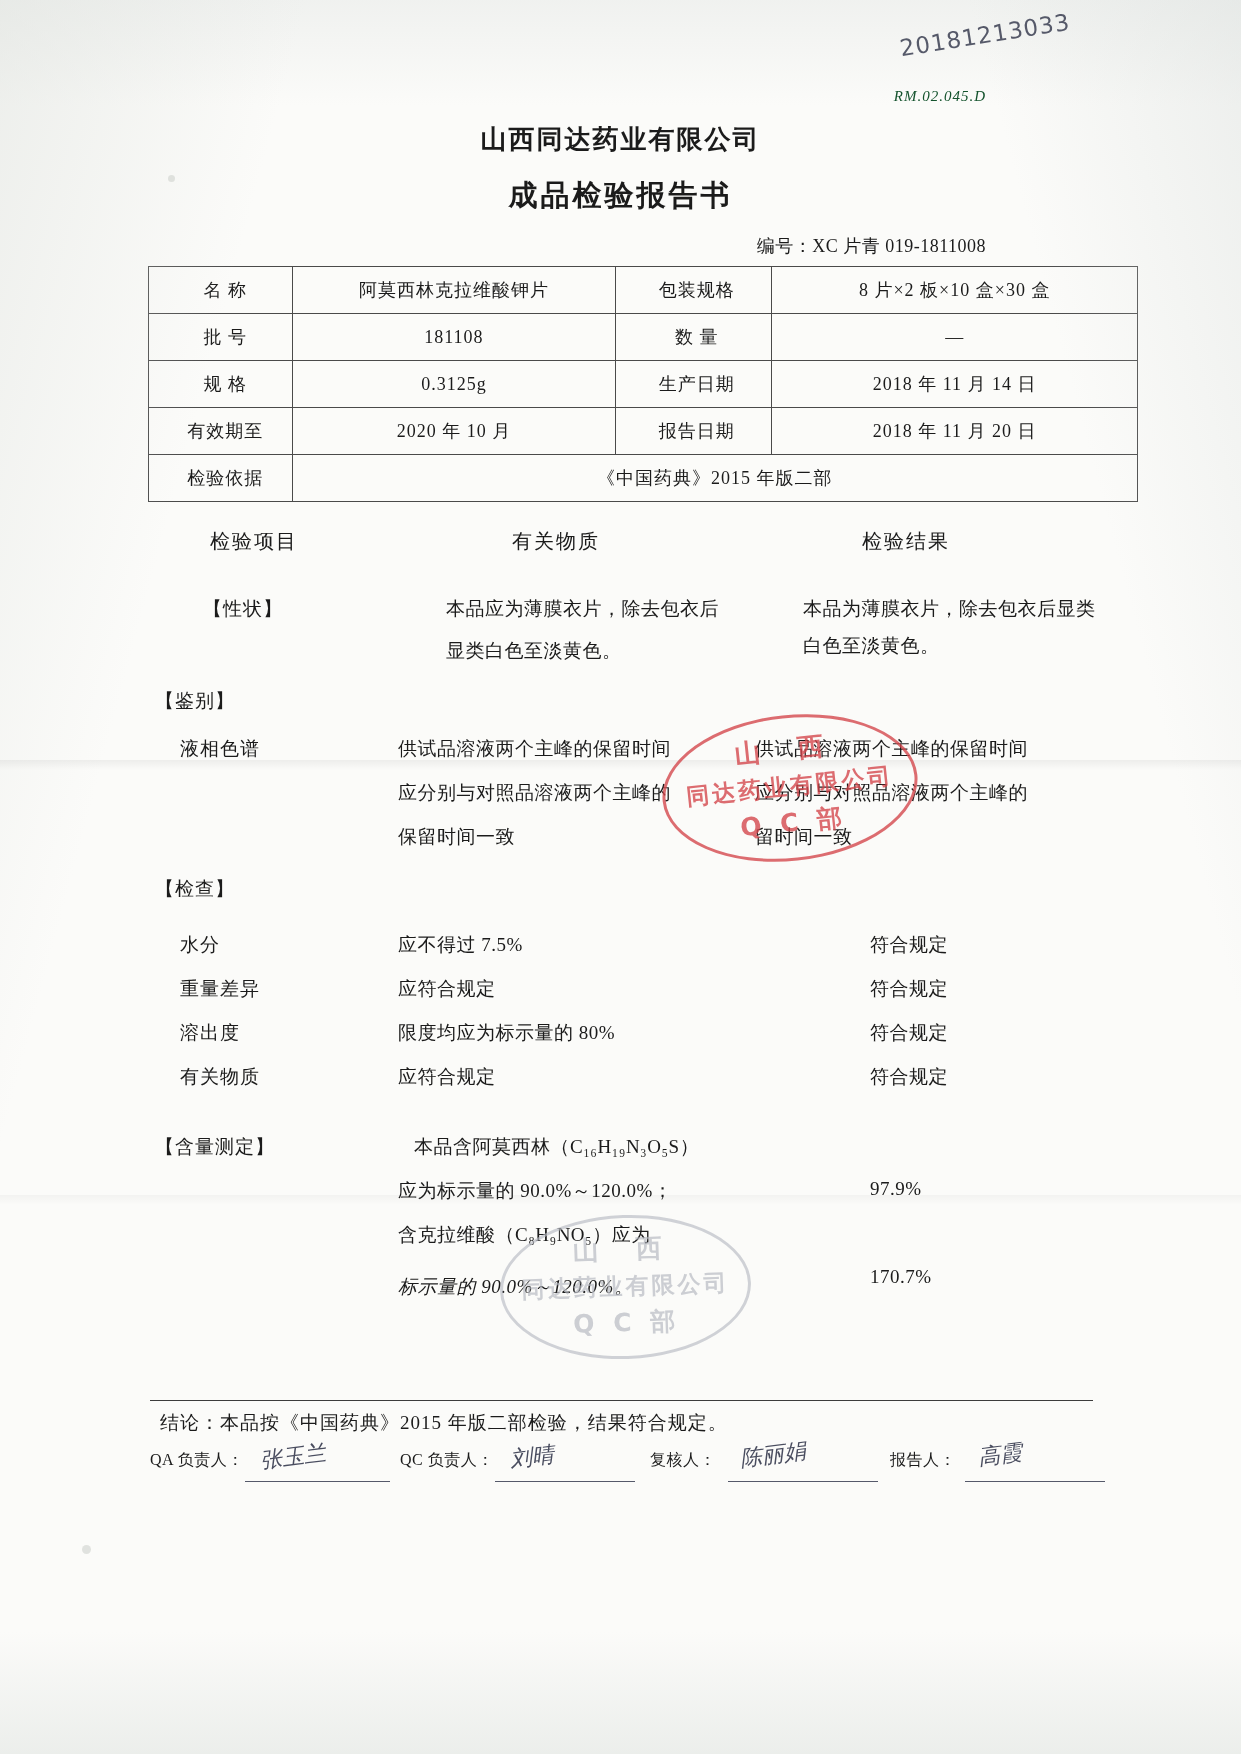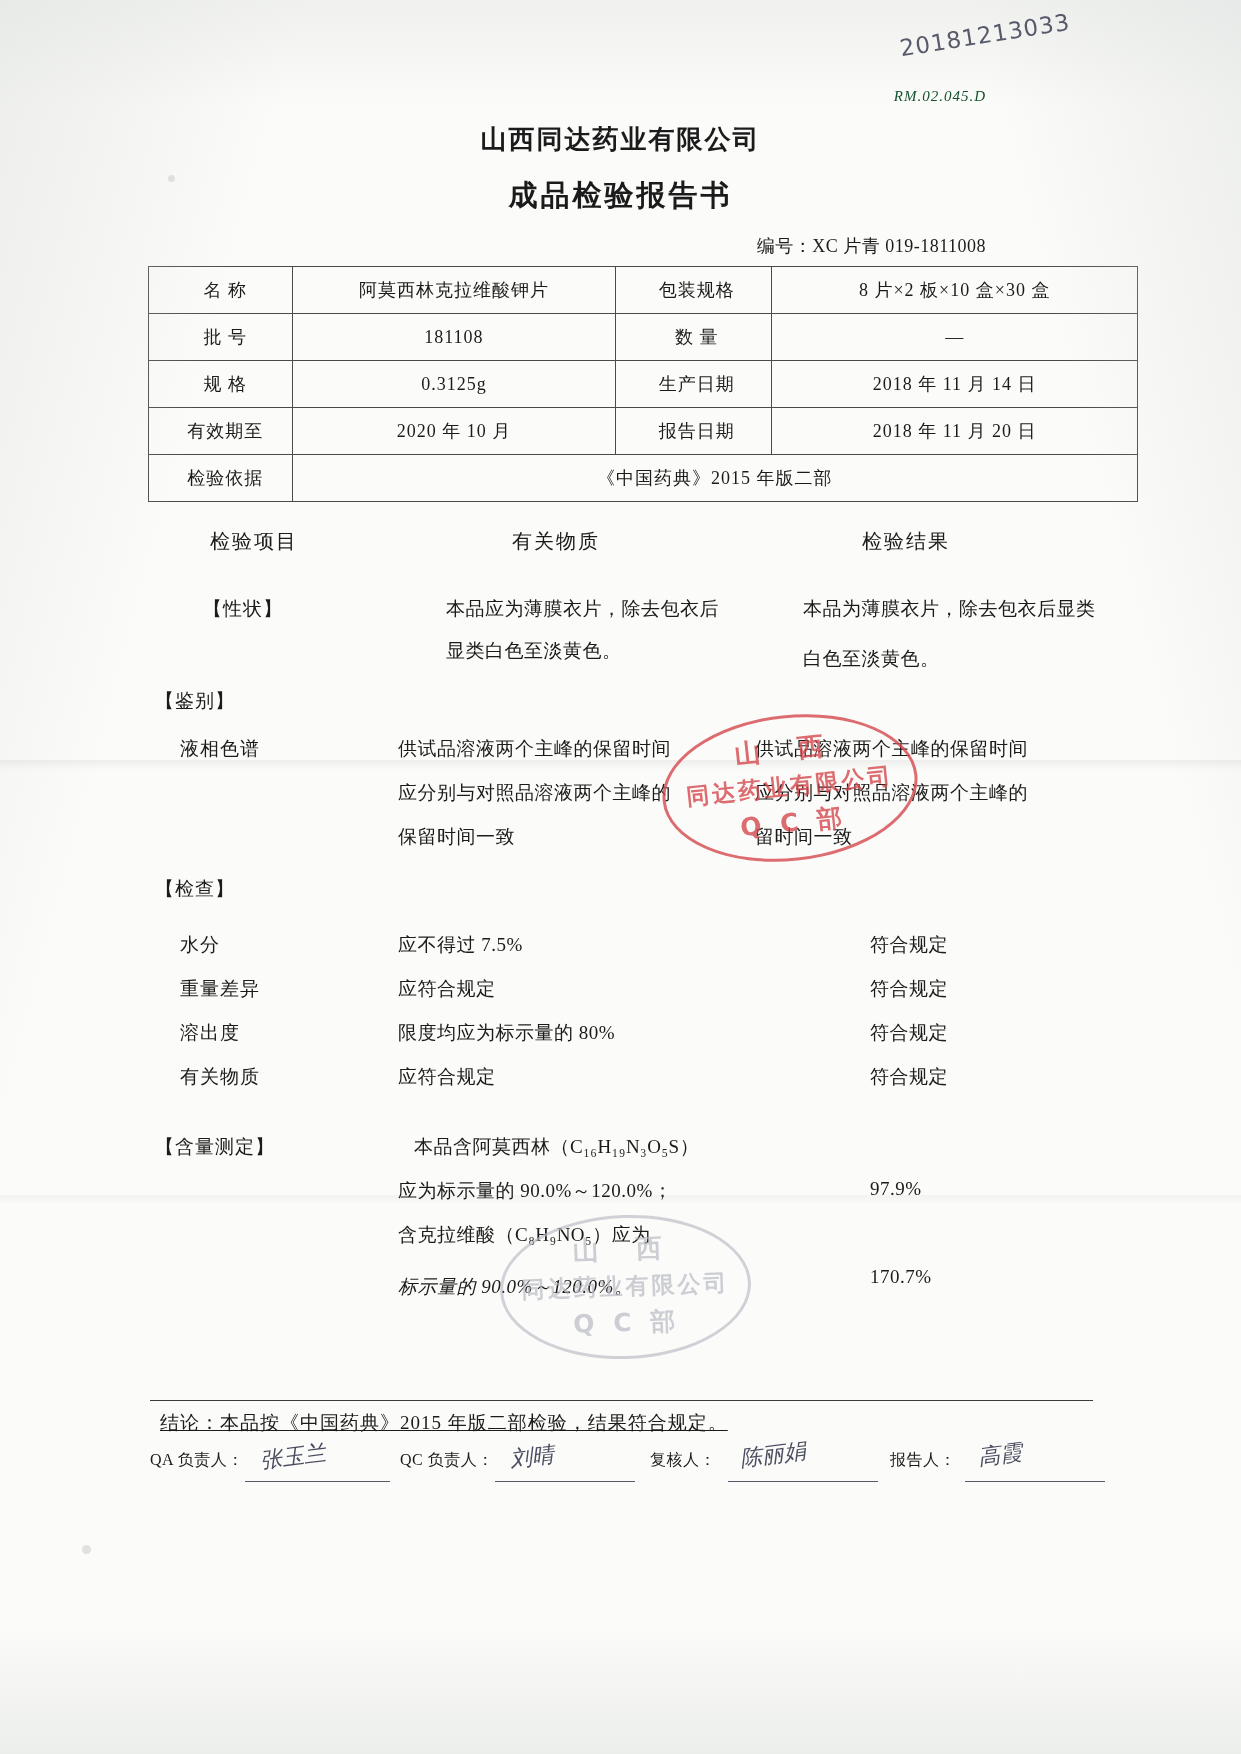--- a/index.html
+++ b/index.html
@@ -237,21 +237,21 @@
     <span class="c3">检验结果</span>
   </div>
 
   <div class="body-area">
 
     <div class="row" style="height:96px;margin-left:48px;">
       <span class="sec" style="top:10px;">【性状】</span>
       <span class="std" style="top:10px;">本品应为薄膜衣片，除去包衣后</span>
       <span class="std" style="top:52px;">显类白色至淡黄色。</span>
       <span class="res" style="top:10px;">本品为薄膜衣片，除去包衣后显类</span>
-      <span class="res" style="top:60px;">白色至淡黄色。</span>
+      <span class="res" style="top:47px;">白色至淡黄色。</span>
     </div>
 
     <div class="row" style="height:190px;">
       <span class="sec" style="top:6px;">【鉴别】</span>
       <span class="item" style="top:54px;">液相色谱</span>
       <span class="std" style="top:54px;">供试品溶液两个主峰的保留时间</span>
       <span class="std" style="top:98px;">应分别与对照品溶液两个主峰的</span>
       <span class="std" style="top:142px;">保留时间一致</span>
       <span class="res" style="top:54px;">供试品溶液两个主峰的保留时间</span>
       <span class="res" style="top:98px;">应分别与对照品溶液两个主峰的</span>
@@ -294,21 +294,21 @@
     <div class="l2">同达药业有限公司</div>
     <div class="l3">Q C 部</div>
   </div>
   <div class="stamp stamp-faint">
     <div class="l1">山 西</div>
     <div class="l2">同达药业有限公司</div>
     <div class="l3">Q C 部</div>
   </div>
 
   <div class="conclusion-line" style="top:1400px;"></div>
-  <div class="conclusion" style="top:1410px;text-decoration:underline;">结论：本品按《中国药典》2015 年版二部检验，结果符合规定。</div>
+  <div class="conclusion" style="top:1410px;">结论：本品按《中国药典》2015 年版二部检验，结果符合规定。</div>
 
   <div class="signs">
     <span class="sign" style="left:0px;">QA 负责人：</span>
     <span class="sig-ink" style="left:110px;top:-8px;">张玉兰</span>
     <span class="sig-underline" style="left:95px;top:30px;width:145px;"></span>
 
     <span class="sign" style="left:250px;">QC 负责人：</span>
     <span class="sig-ink" style="left:360px;top:-8px;">刘晴</span>
     <span class="sig-underline" style="left:345px;top:30px;width:140px;"></span>
 

